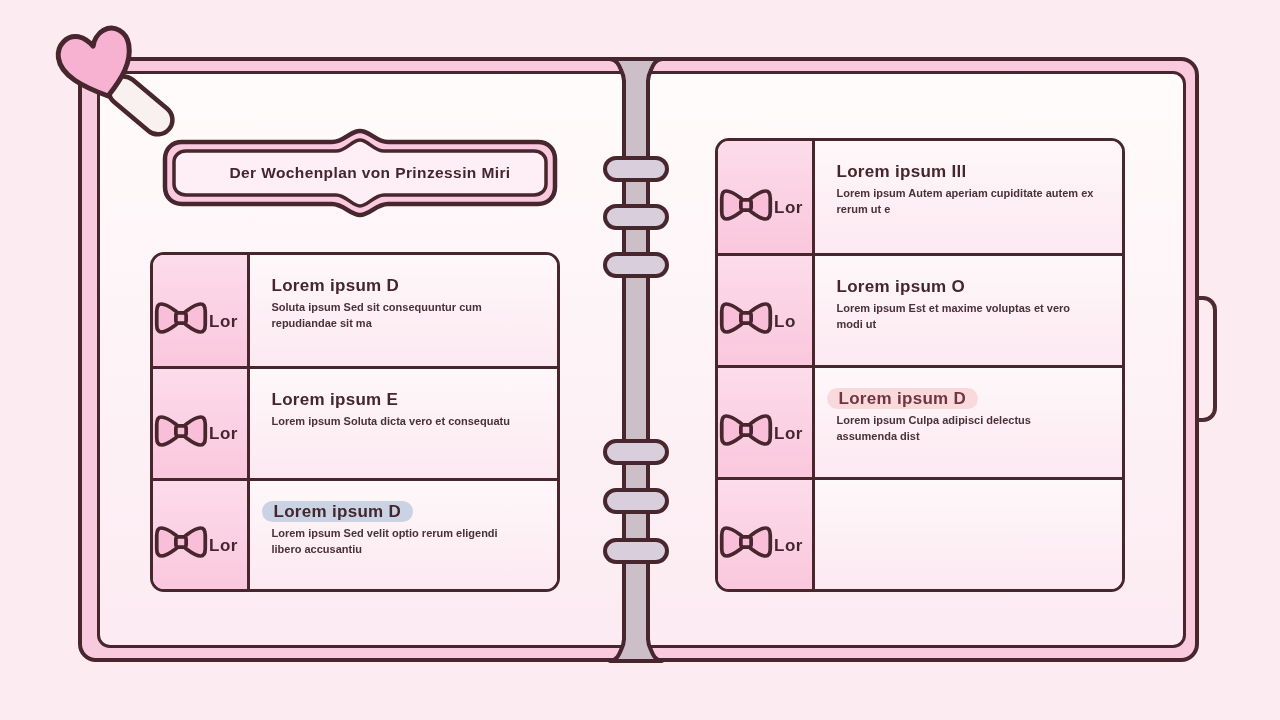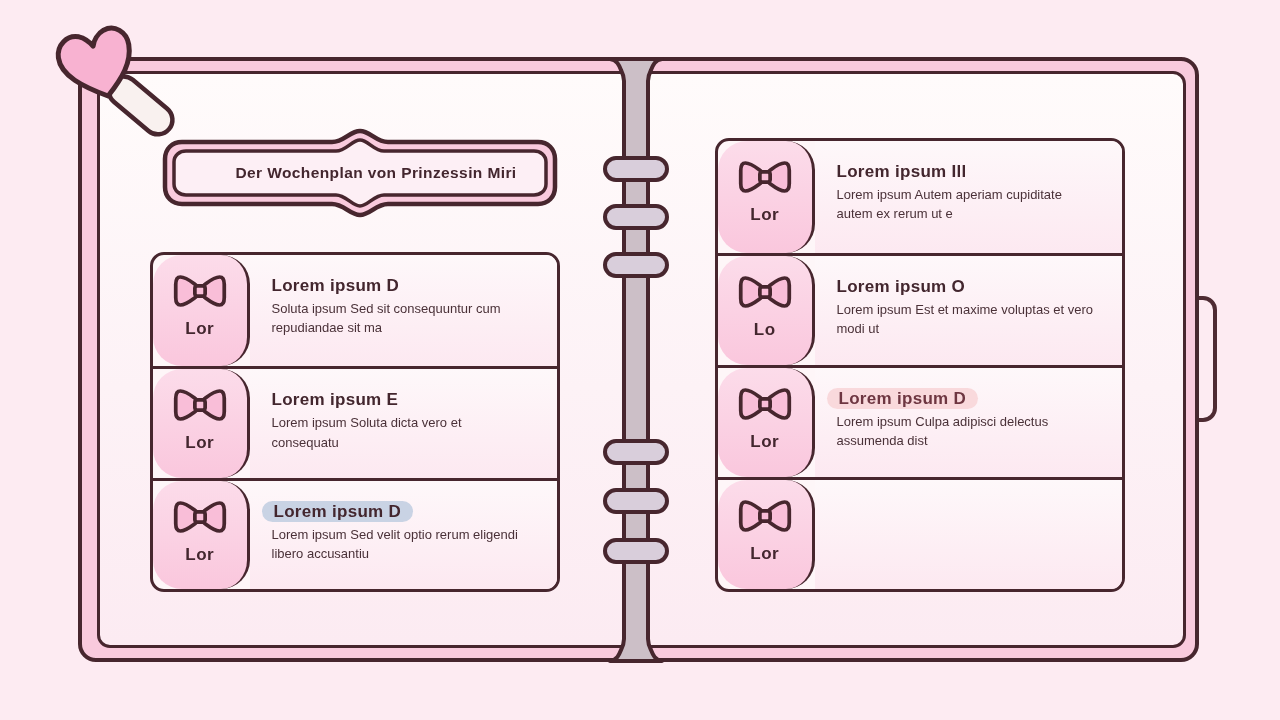--- a/index.html
+++ b/index.html
@@ -32,21 +32,21 @@
     background:linear-gradient(180deg,#fffbfb 0%, #fdf2f6 55%, #fcebf2 100%);
     border:3.5px solid #47262e; border-radius:13px;
     z-index:3;
   }
 
   .spine-svg { left:598px; top:57px; width:76px; height:606px; z-index:5; }
 
   
   .banner-svg { left:150px; top:126px; width:420px; height:94px; z-index:6; }
   .banner-text {
-    left:166px; top:126px; width:420px; height:94px; z-index:7;
+    left:160px; top:126px; width:420px; height:94px; z-index:7;
     display:flex; align-items:center; justify-content:center;
     font-size:15.5px; font-weight:800; letter-spacing:.4px;
     color:#43262e;
   }
 
   
   .heart-svg { left:48px; top:12px; width:146px; height:132px; z-index:8; }
 
   
   .group {
@@ -56,43 +56,43 @@
   }
   .group-left  { left:150px; top:252px; width:410px; height:340px; grid-template-rows:repeat(3,1fr); }
   .group-right { left:715px; top:138px; width:410px; height:454px; grid-template-rows:repeat(4,1fr); }
 
   .row { display:flex; min-height:0; }
   .row + .row { border-top:3.5px solid #47262e; }
   .cell-left {
     width:96.5px; flex:0 0 96.5px;
     border-right:3.5px solid #47262e;
     background:linear-gradient(180deg,#fcdcea 0%, #fac7dd 100%);
-    display:flex; flex-direction:column; align-items:center;
+    display:flex; align-items:center;
     padding-top:15px;
-    border-radius:29px;
   }
   .cell-left .bow { width:56px; height:42px; }
   .label {
     margin-top:7px; font-size:17px; font-weight:800;
     letter-spacing:.5px; color:#43262e;
   }
   .cell-right {
     flex:1; padding:21px 28px 8px 22px;
     background:linear-gradient(180deg,#fef8fa 0%, #fce4ee 130%);
   }
   .item-title {
     font-size:17px; font-weight:800; letter-spacing:.3px;
     color:#43262e; margin-bottom:3px;
   }
   .item-title .hl { border-radius:12px; padding:1px 0; }
   .hl-blue { background:#c9d3e4; padding:1px 12px !important; margin-left:-10px; }
   .hl-pink { background:#f9d9dc; padding:1px 12px !important; margin-left:-10px; color:#6e3641; }
   .item-body {
-    font-size:13px; line-height:1.48; color:#4a3138;
+    font-size:11px; line-height:1.48; color:#4a3138;
     max-width:262px;
+    font-weight:bold;
   }
 </style>
 </head>
 <body>
 
 <div class="abs clasp"></div>
 
 <div class="abs cover"></div>
 <div class="abs page"></div>
 

